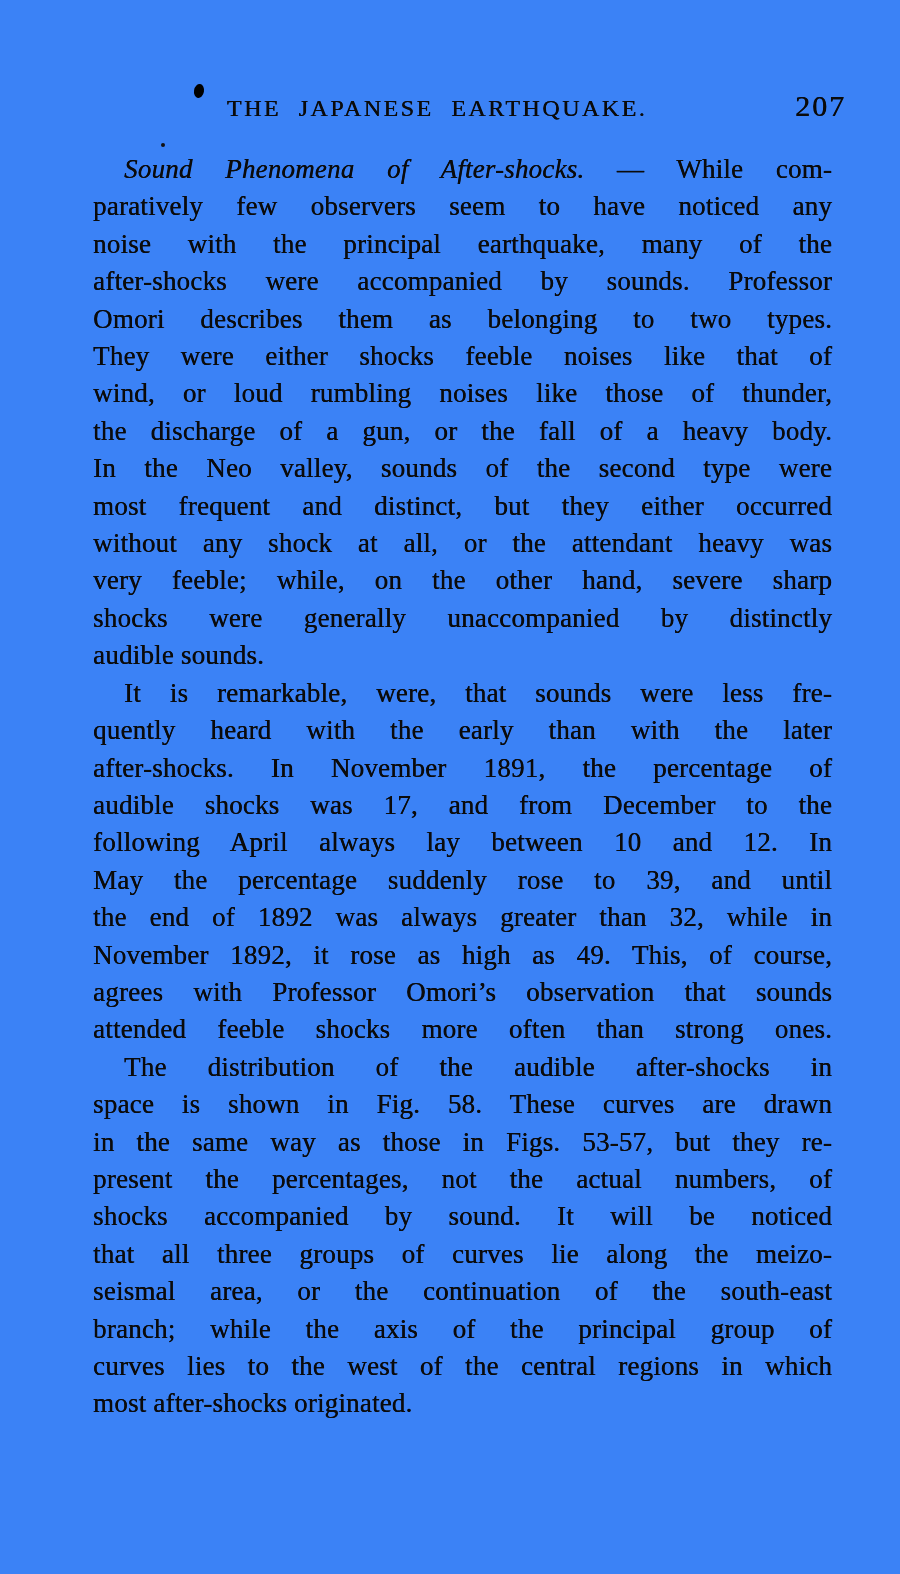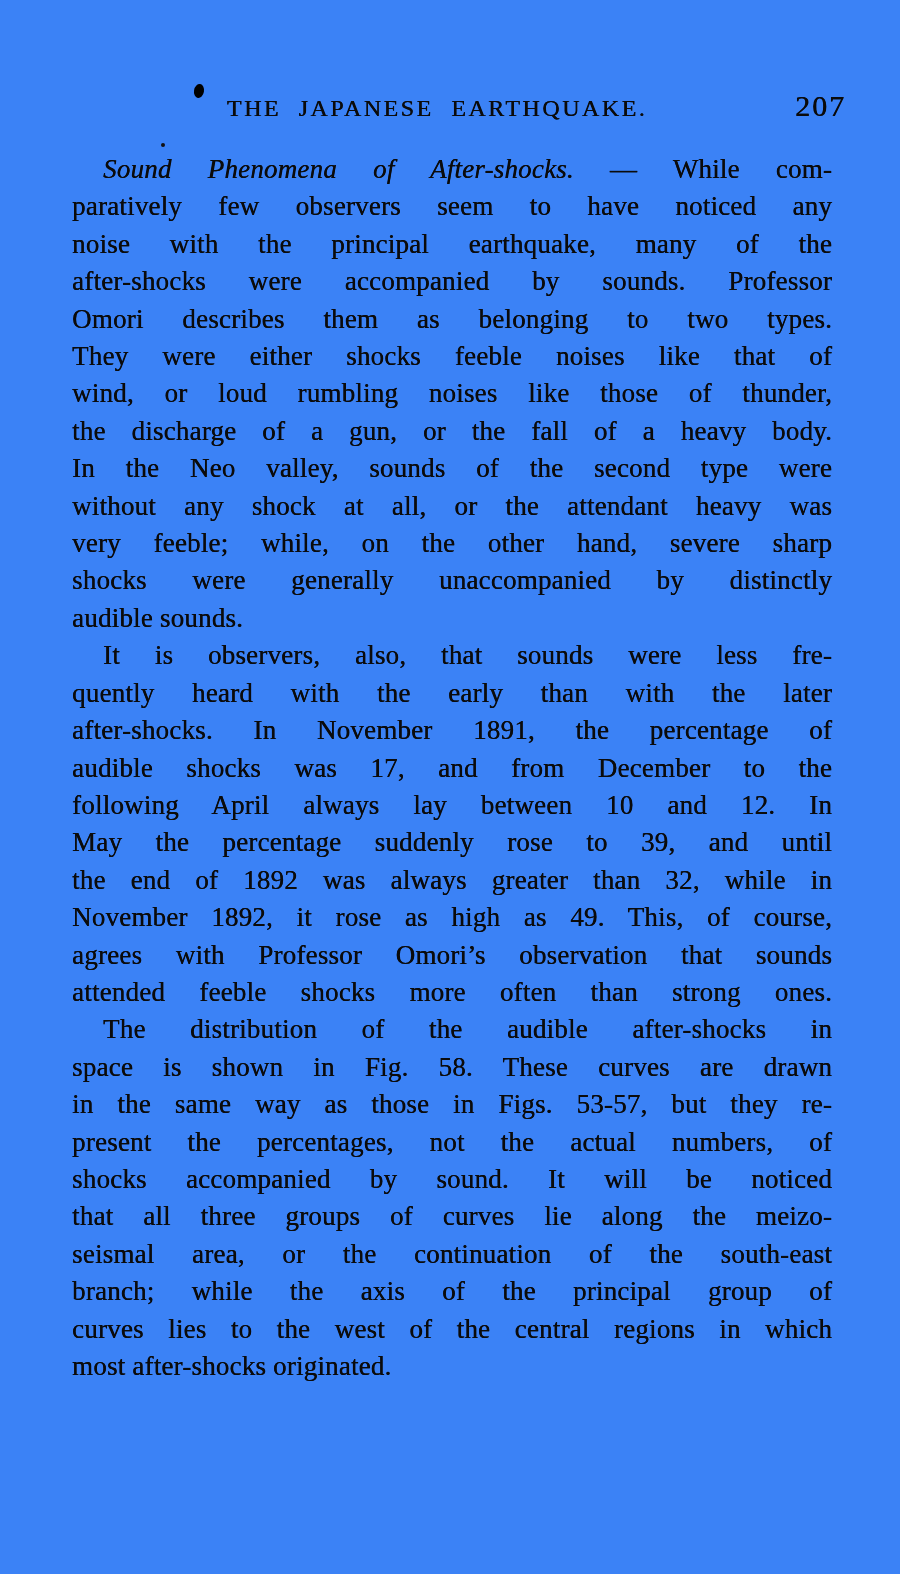--- a/index.html
+++ b/index.html
@@ -55,20 +55,21 @@
     left: 72px; top: 151px;
     width: 760px;
     font-size: 27px;
     line-height: 37.4px;
     letter-spacing: 0.2px;
     text-shadow: 0.35px 0 0 currentColor;
   }
   .line {
     text-align: justify;
     text-align-last: justify;
+    margin-left: 21px;
   }
   .line.last { text-align-last: left; }
   .line.indent { text-indent: 31px; }
   .it { font-style: italic; }
 </style>
 </head>
 <body>
 
 <div class="page">
 
@@ -83,25 +84,26 @@
   <div class="body-text">
     <div class="line indent"><span class="it">Sound Phenomena of After-shocks.</span><span> — While com-</span></div>
     <div class="line">paratively few observers seem to have noticed any</div>
     <div class="line">noise with the principal earthquake, many of the</div>
     <div class="line">after-shocks were accompanied by sounds. Professor</div>
     <div class="line">Omori describes them as belonging to two types.</div>
     <div class="line">They were either shocks feeble noises like that of</div>
     <div class="line">wind, or loud rumbling noises like those of thunder,</div>
     <div class="line">the discharge of a gun, or the fall of a heavy body.</div>
     <div class="line">In the Neo valley, sounds of the second type were</div>
+    <div class="line">most frequent and distinct, but they either occurred</div>
     <div class="line">without any shock at all, or the attendant heavy was</div>
     <div class="line">very feeble; while, on the other hand, severe sharp</div>
     <div class="line">shocks were generally unaccompanied by distinctly</div>
     <div class="line last">audible sounds.</div>
-    <div class="line indent">It is observers, also, that sounds were less fre-</div>
+    <div class="line indent">It is remarkable, were, that sounds were less fre-</div>
     <div class="line">quently heard with the early than with the later</div>
     <div class="line">after-shocks. In November 1891, the percentage of</div>
     <div class="line">audible shocks was 17, and from December to the</div>
     <div class="line">following April always lay between 10 and 12. In</div>
     <div class="line">May the percentage suddenly rose to 39, and until</div>
     <div class="line">the end of 1892 was always greater than 32, while in</div>
     <div class="line">November 1892, it rose as high as 49. This, of course,</div>
     <div class="line">agrees with Professor Omori’s observation that sounds</div>
     <div class="line">attended feeble shocks more often than strong ones.</div>
     <div class="line indent">The distribution of the audible after-shocks in</div>

